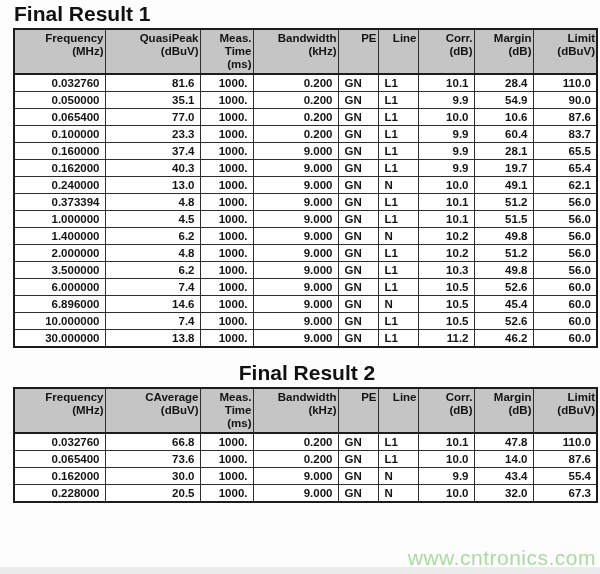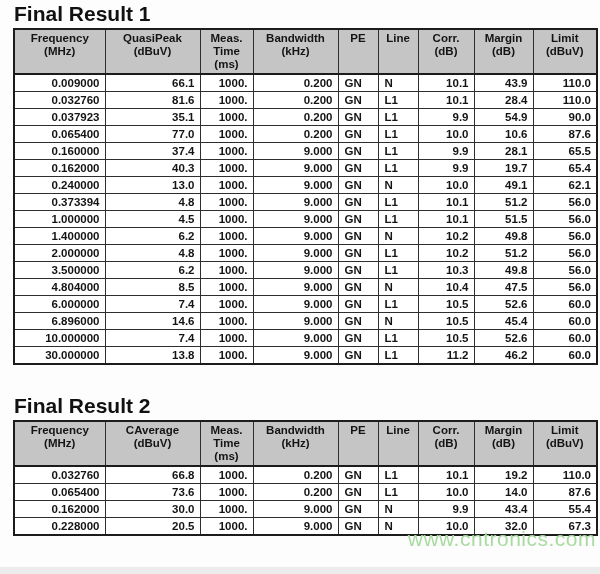--- a/index.html
+++ b/index.html
@@ -19,62 +19,63 @@
     padding: 2px 0 16px 13px;
   }
   h1.result-title {
     margin: 0 0 3px 1px;
     font-size: 21px;
     line-height: 23px;
     font-weight: bold;
     color: #111;
   }
   h1.result-title.second {
-    margin-top: 29px;
+    margin-top: 13px;
+    text-align: center;
   }
   table.result-table {
     border-collapse: collapse;
     table-layout: fixed;
     width: 583px;
     border: 2px solid #1c1c1c;
     background: #ffffff;
   }
   table.result-table th,
   table.result-table td {
     border: 1px solid #2e2e2e;
     font-size: 11.5px;
     font-weight: bold;
     color: #141414;
     overflow: hidden;
     white-space: nowrap;
   }
   table.result-table th {
     background: #c5c5c5;
-    text-align: center;
+    text-align: right;
     vertical-align: top;
     height: 40px;
     padding: 2px 1px 1px 1px;
     line-height: 13px;
     border-bottom: 2px solid #1c1c1c;
   }
   table.result-table td {
     height: 16px;
     padding: 0 5px 0 0;
     text-align: right;
     vertical-align: middle;
   }
   table.result-table td:nth-child(5),
   table.result-table td:nth-child(6) {
     text-align: left;
     padding: 0 0 0 6px;
   }
   .watermark {
     position: absolute;
     right: 4px;
-    top: 527px;
+    top: 546px;
     font-size: 21px;
     font-weight: normal;
     letter-spacing: 0.5px;
     color: #a9dba1;
   }
   .bottom-strip {
     position: absolute;
     left: 0;
     bottom: 0;
     width: 600px;
@@ -110,43 +111,32 @@
             <th>Bandwidth<br>(kHz)</th>
             <th>PE</th>
             <th>Line</th>
             <th>Corr.<br>(dB)</th>
             <th>Margin<br>(dB)</th>
             <th>Limit<br>(dBuV)</th>
           </tr>
         </thead>
       <tbody>
           <tr>
-            <td>0.009000</td>
-            <td>66.1</td>
-            <td>1000.</td>
-            <td>0.200</td>
-            <td>GN</td>
-            <td>N</td>
-            <td>10.1</td>
-            <td>43.9</td>
-            <td>110.0</td>
-          </tr>
-          <tr>
             <td>0.032760</td>
             <td>81.6</td>
             <td>1000.</td>
             <td>0.200</td>
             <td>GN</td>
             <td>L1</td>
             <td>10.1</td>
             <td>28.4</td>
             <td>110.0</td>
           </tr>
           <tr>
-            <td>0.037923</td>
+            <td>0.050000</td>
             <td>35.1</td>
             <td>1000.</td>
             <td>0.200</td>
             <td>GN</td>
             <td>L1</td>
             <td>9.9</td>
             <td>54.9</td>
             <td>90.0</td>
           </tr>
           <tr>
@@ -154,20 +144,31 @@
             <td>77.0</td>
             <td>1000.</td>
             <td>0.200</td>
             <td>GN</td>
             <td>L1</td>
             <td>10.0</td>
             <td>10.6</td>
             <td>87.6</td>
           </tr>
           <tr>
+            <td>0.100000</td>
+            <td>23.3</td>
+            <td>1000.</td>
+            <td>0.200</td>
+            <td>GN</td>
+            <td>L1</td>
+            <td>9.9</td>
+            <td>60.4</td>
+            <td>83.7</td>
+          </tr>
+          <tr>
             <td>0.160000</td>
             <td>37.4</td>
             <td>1000.</td>
             <td>9.000</td>
             <td>GN</td>
             <td>L1</td>
             <td>9.9</td>
             <td>28.1</td>
             <td>65.5</td>
           </tr>
@@ -239,31 +240,20 @@
           </tr>
           <tr>
             <td>3.500000</td>
             <td>6.2</td>
             <td>1000.</td>
             <td>9.000</td>
             <td>GN</td>
             <td>L1</td>
             <td>10.3</td>
             <td>49.8</td>
-            <td>56.0</td>
-          </tr>
-          <tr>
-            <td>4.804000</td>
-            <td>8.5</td>
-            <td>1000.</td>
-            <td>9.000</td>
-            <td>GN</td>
-            <td>N</td>
-            <td>10.4</td>
-            <td>47.5</td>
             <td>56.0</td>
           </tr>
           <tr>
             <td>6.000000</td>
             <td>7.4</td>
             <td>1000.</td>
             <td>9.000</td>
             <td>GN</td>
             <td>L1</td>
             <td>10.5</td>
@@ -335,21 +325,21 @@
         </thead>
       <tbody>
           <tr>
             <td>0.032760</td>
             <td>66.8</td>
             <td>1000.</td>
             <td>0.200</td>
             <td>GN</td>
             <td>L1</td>
             <td>10.1</td>
-            <td>19.2</td>
+            <td>47.8</td>
             <td>110.0</td>
           </tr>
           <tr>
             <td>0.065400</td>
             <td>73.6</td>
             <td>1000.</td>
             <td>0.200</td>
             <td>GN</td>
             <td>L1</td>
             <td>10.0</td>

